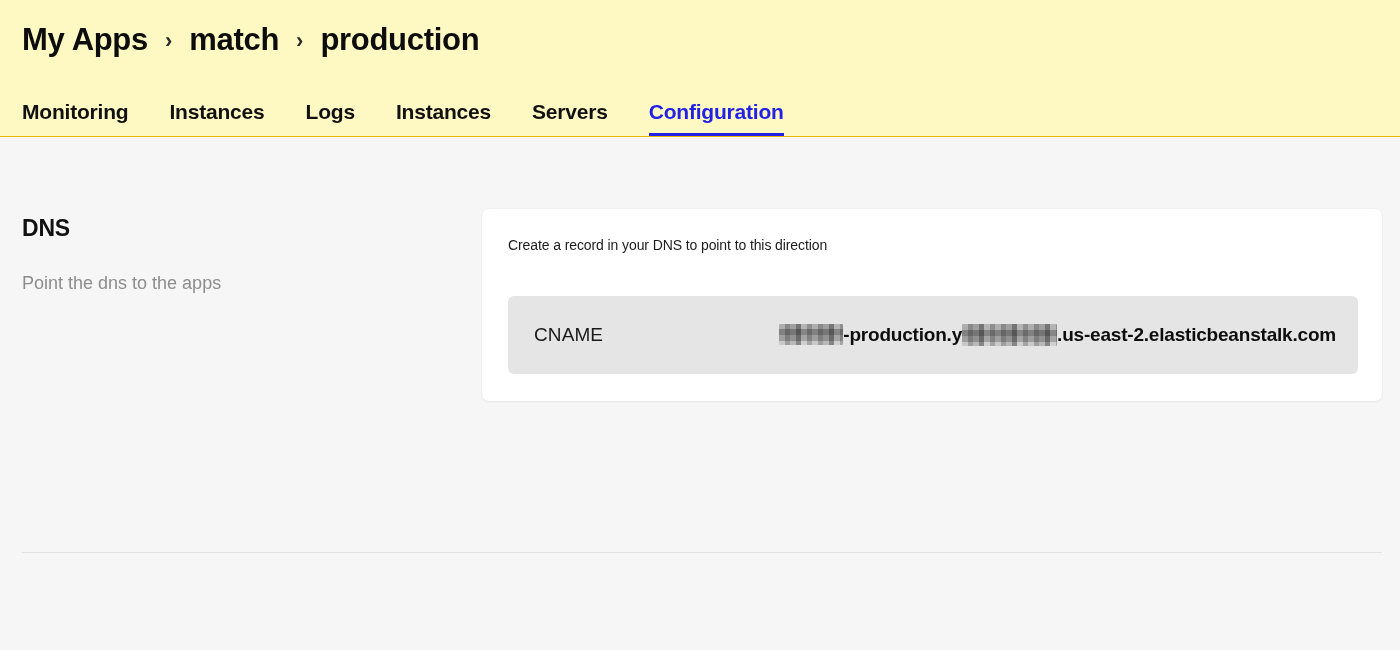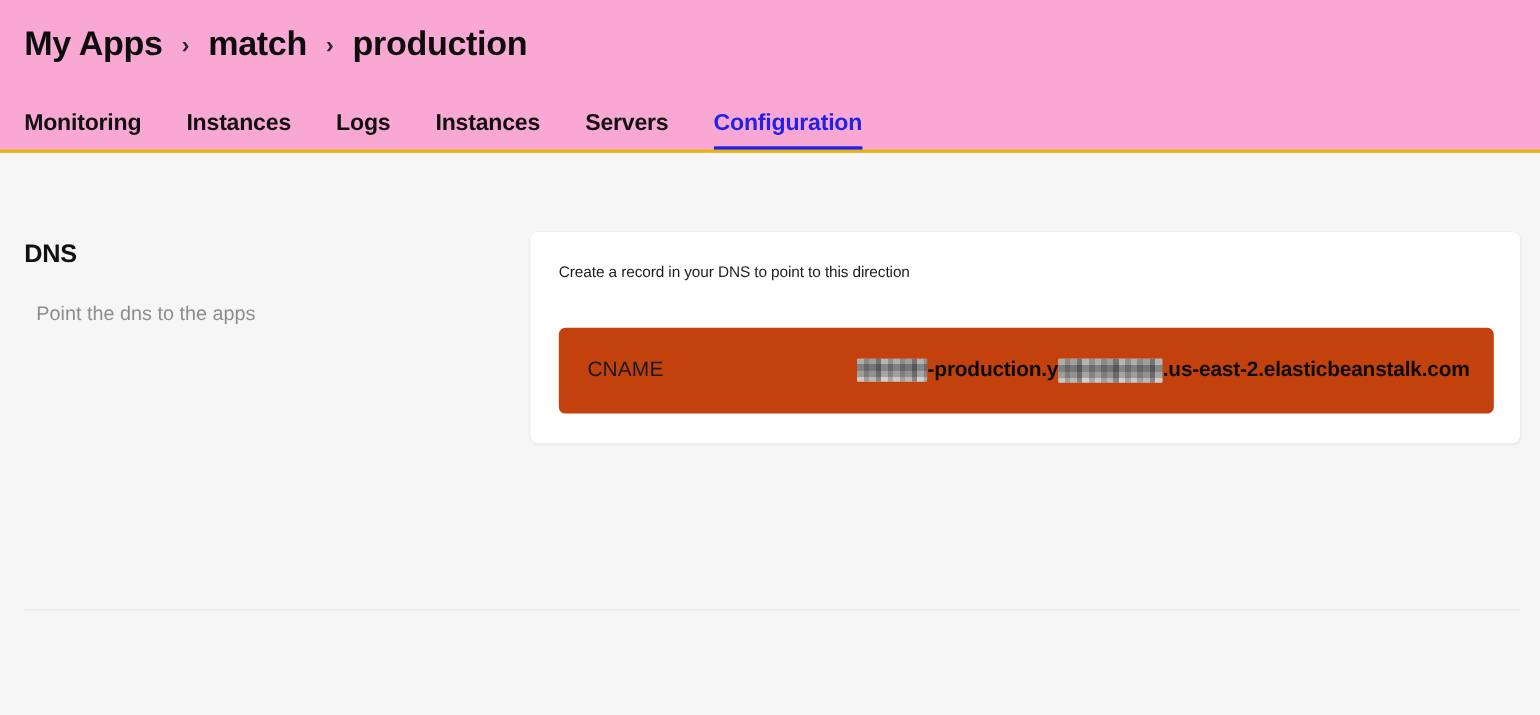--- a/index.html
+++ b/index.html
@@ -19,24 +19,24 @@
     width: 1400px;
     height: 650px;
     position: relative;
     display: flex;
     flex-direction: column;
     background: #ffffff;
   }
 
   
   .header {
-    background: #f9a8d4;
+    background: #fef9c3;
     padding: 0;
     flex: 0 0 auto;
-    border-bottom: 3px solid #eab308;
+    border-bottom: 1px solid #eab308;
   }
 
   .breadcrumb {
     display: flex;
     align-items: baseline;
     padding: 24px 0 0 22px;
     height: 44px;
     box-sizing: content-box;
   }
   .crumb {
@@ -108,21 +108,21 @@
     color: #111111;
     letter-spacing: -0.2px;
     line-height: 1;
     margin: 0 0 32px 0;
   }
   .section-desc {
     font-size: 18px;
     font-weight: 400;
     color: #8d8d8d;
     line-height: 1.3;
-    margin: 11px;
+    margin: 0;
   }
 
   .card {
     flex: 1 1 auto;
     background: #ffffff;
     border-radius: 7px;
     box-shadow: 0 1px 3px rgba(0,0,0,0.055), 0 0 0 1px rgba(0,0,0,0.015);
     padding: 29px 24px 27px 26px;
     box-sizing: border-box;
     margin-left: 20px;
@@ -132,21 +132,21 @@
   .card-title {
     font-size: 14px;
     font-weight: 400;
     color: #1c1c1c;
     line-height: 1;
     margin: 0 0 44px 0;
     letter-spacing: -0.1px;
   }
 
   .record-row {
-    background: #c2410c;
+    background: #e5e5e5;
     border-radius: 6px;
     height: 78px;
     display: flex;
     align-items: center;
     padding: 0 22px 0 26px;
     box-sizing: border-box;
   }
   .record-type {
     font-size: 19px;
     font-weight: 400;

